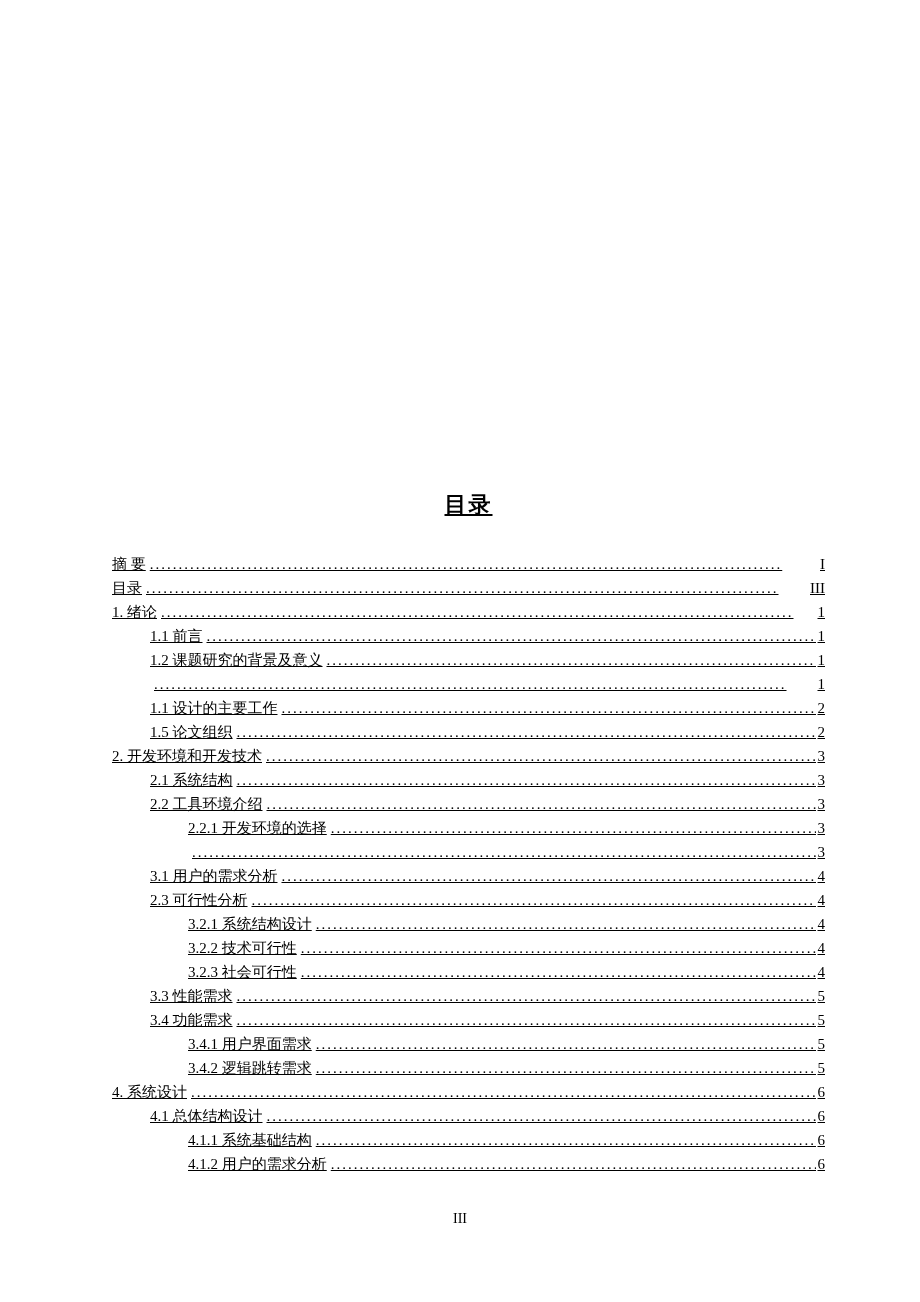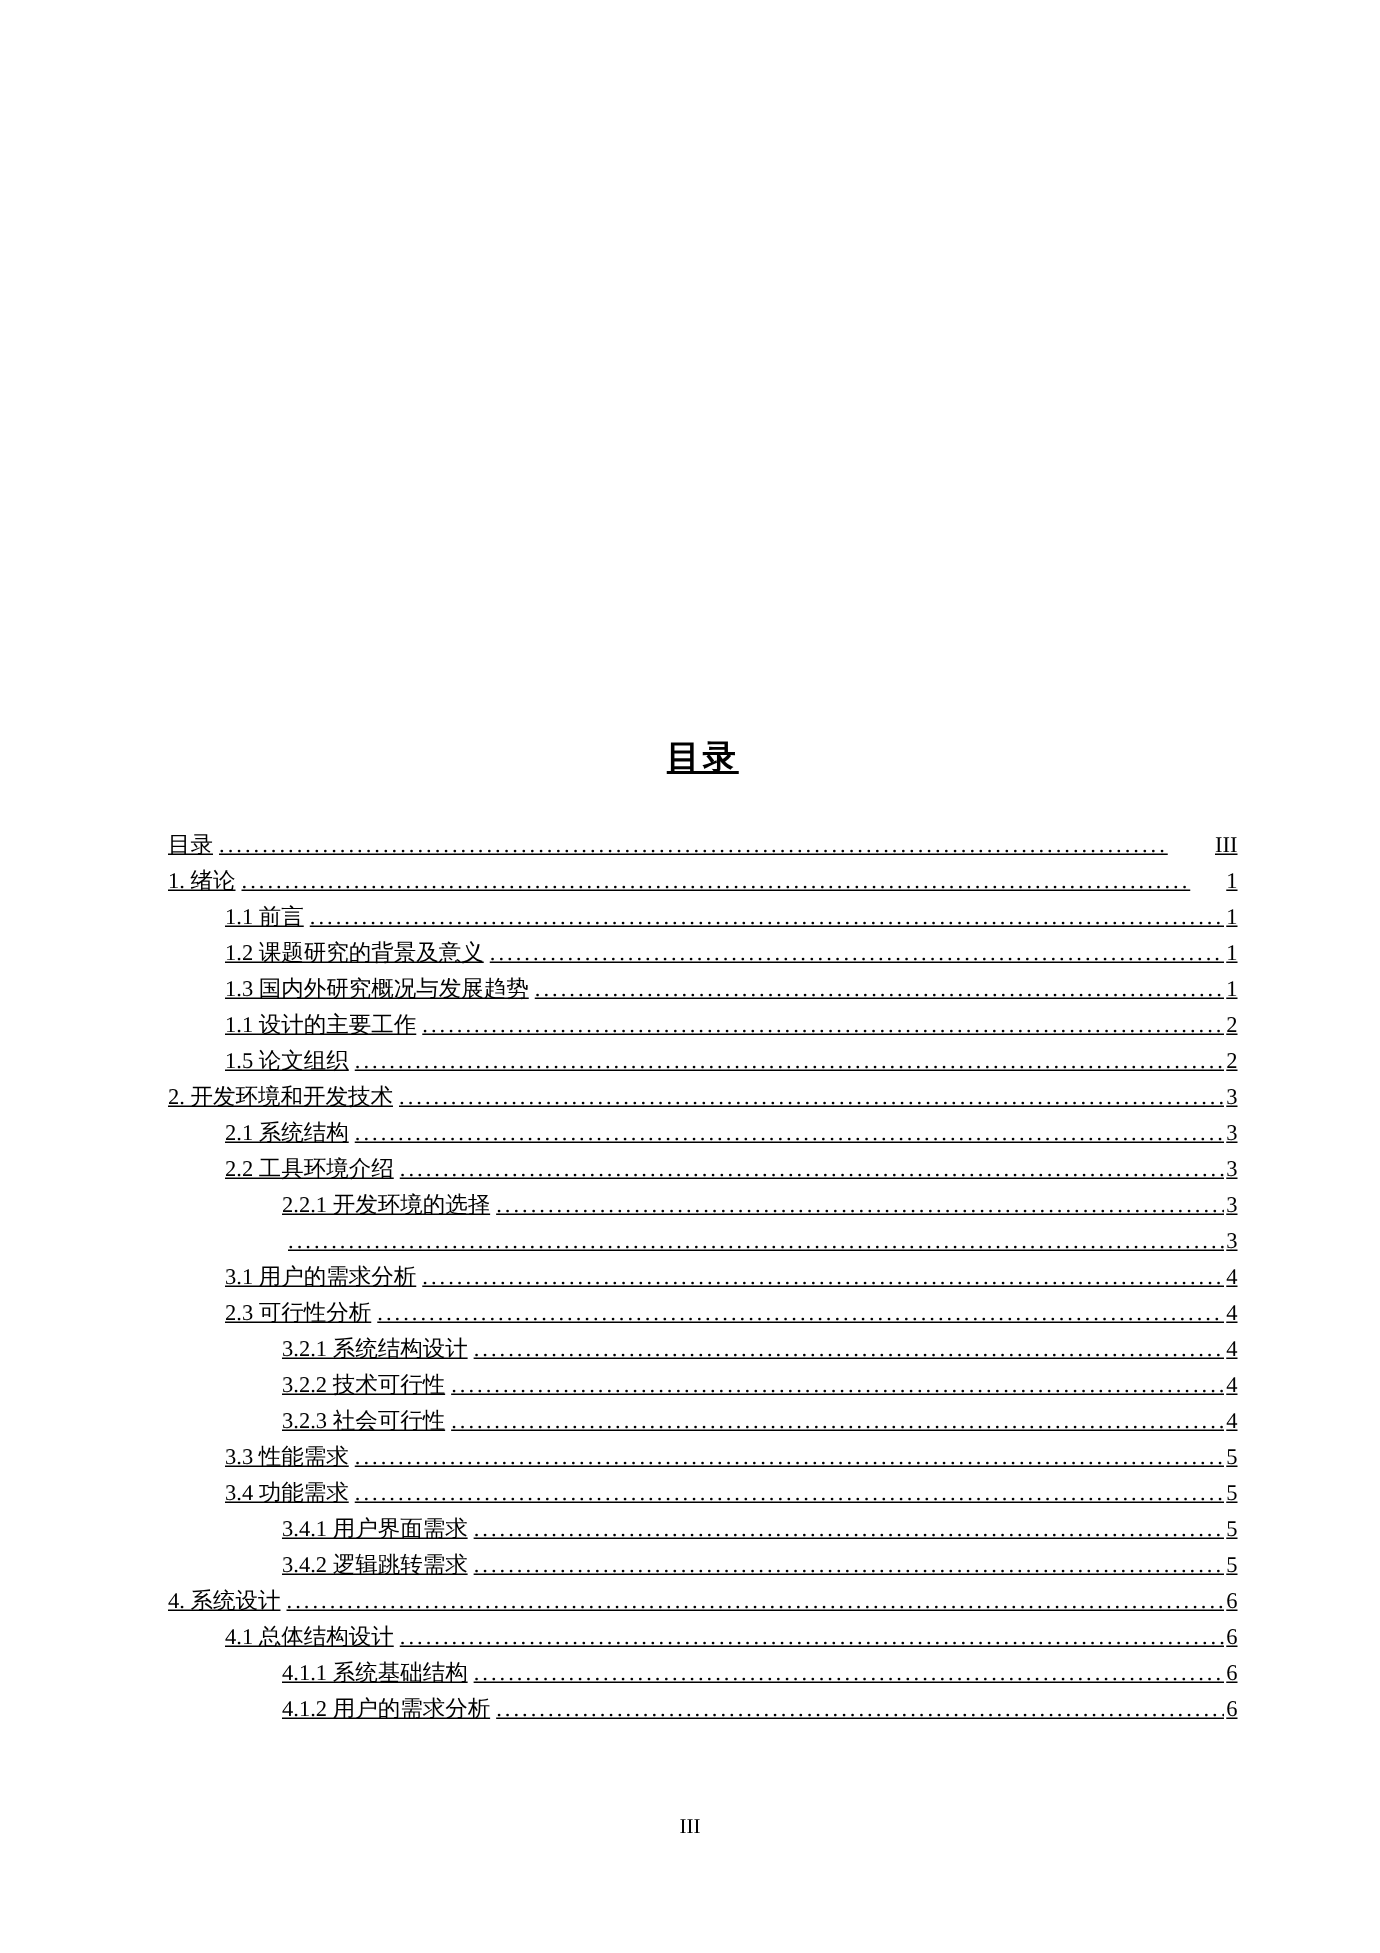--- a/index.html
+++ b/index.html
@@ -63,41 +63,45 @@
       font-family: "Times New Roman", serif;
     }
   </style>
 </head>
 <body>
 
 <div class="page">
   <h1 class="title">目录</h1>
   <div class="toc" id="toc-container">
       <div class="toc-entry level-0">
+        <span class="toc-label">摘 要</span>
+        <span class="toc-dots"></span>
+        <span class="toc-page">I</span>
+      </div>
+      <div class="toc-entry level-0">
         <span class="toc-label">目录</span>
         <span class="toc-dots"></span>
         <span class="toc-page">III</span>
       </div>
       <div class="toc-entry level-0">
         <span class="toc-label">1. 绪论</span>
         <span class="toc-dots"></span>
         <span class="toc-page">1</span>
       </div>
       <div class="toc-entry level-1">
         <span class="toc-label">1.1 前言</span>
         <span class="toc-dots"></span>
         <span class="toc-page">1</span>
       </div>
       <div class="toc-entry level-1">
         <span class="toc-label">1.2 课题研究的背景及意义</span>
         <span class="toc-dots"></span>
         <span class="toc-page">1</span>
       </div>
       <div class="toc-entry level-1">
-        <span class="toc-label">1.3 国内外研究概况与发展趋势</span>
         <span class="toc-dots"></span>
         <span class="toc-page">1</span>
       </div>
       <div class="toc-entry level-1">
         <span class="toc-label">1.1 设计的主要工作</span>
         <span class="toc-dots"></span>
         <span class="toc-page">2</span>
       </div>
       <div class="toc-entry level-1">
         <span class="toc-label">1.5 论文组织</span>

